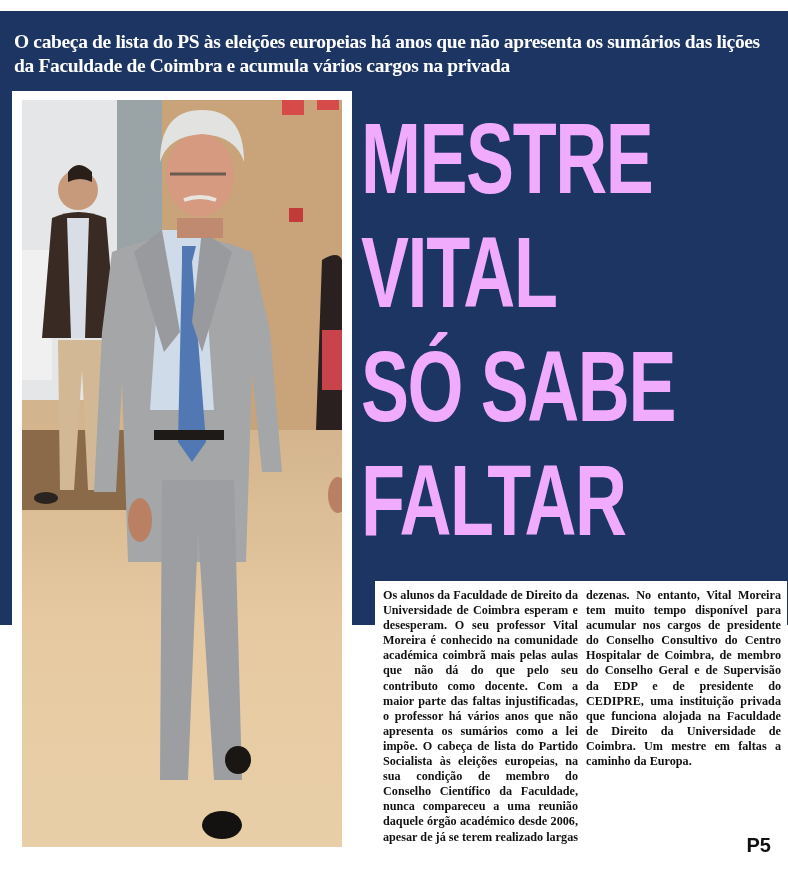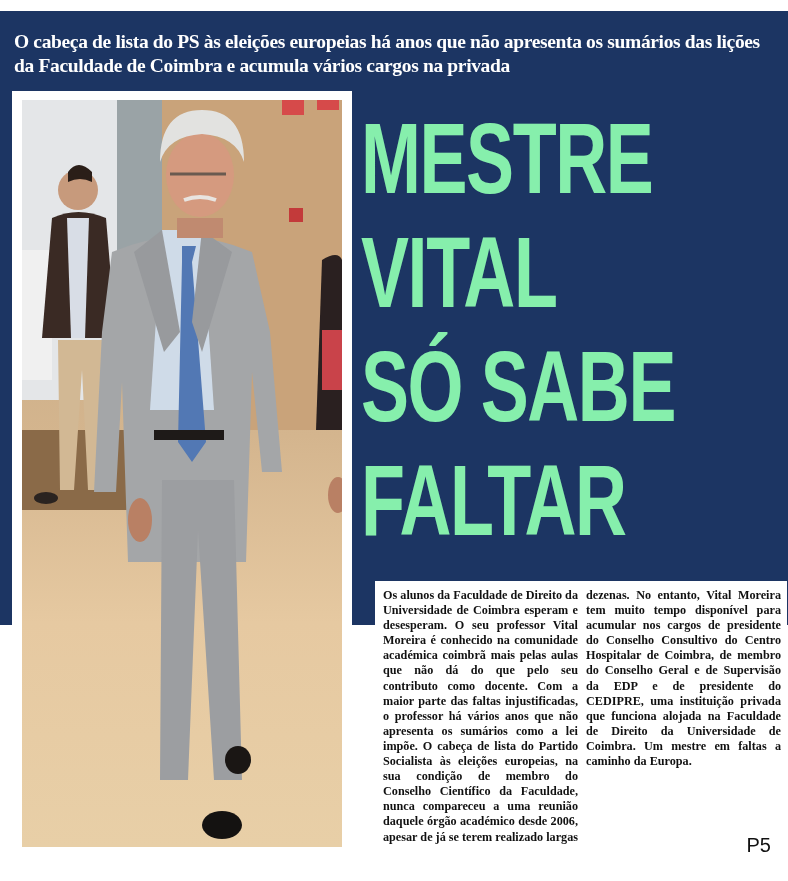--- a/index.html
+++ b/index.html
@@ -21,41 +21,41 @@
     background: #ffffff;
   }
   .photo {
     position: absolute; left: 10px; top: 9px; width: 320px; height: 747px;
     overflow: hidden;
     background: linear-gradient(180deg, #d9d4cc 0%, #c7ab86 18%, #d4b58e 45%, #e6c9a1 70%, #e8cfa7 100%);
   }
   .photo svg { position: absolute; left: 0; top: 0; }
   .headline {
     position: absolute; left: 361px; top: 90px; width: 420px;
-    color: #86efac; font-family: "Liberation Sans", sans-serif; font-weight: bold;
+    color: #f0abfc; font-family: "Liberation Sans", sans-serif; font-weight: bold;
   }
   .headline .line {
     display: block; font-size: 100px; line-height: 114px; letter-spacing: -2px;
     transform: scaleX(0.72); transform-origin: left center; white-space: nowrap;
   }
   .article-box {
     position: absolute; left: 365px; top: 570px; width: 412px; height: 282px;
     background: #ffffff;
     margin-left: 10px;
   }
   .article-cols {
     position: absolute; left: 8px; top: 7px; width: 398px; height: 270px;
     column-count: 2; column-gap: 8px; column-fill: auto;
     font-family: "Liberation Serif", serif; font-weight: bold; font-size: 12.2px;
     line-height: 15.1px; text-align: justify; color: #111;
   }
   .article-cols p { margin: 0; }
   .page-num {
     position: absolute; right: 16px; bottom: 6px;
-    font-family: "Liberation Sans", sans-serif; font-weight: normal; font-size: 20px; color: #111;
+    font-family: "Liberation Sans", sans-serif; font-weight: bold; font-size: 20px; color: #111;
   }
 </style>
 </head>
 <body>
 
 <div class="page">
   <div class="subheadline">O cabeça de lista do PS às eleições europeias há anos que não apresenta os sumários das lições da Faculdade de Coimbra e acumula vários cargos na privada</div>
 
   <div class="photo-frame">
     <div class="photo">

